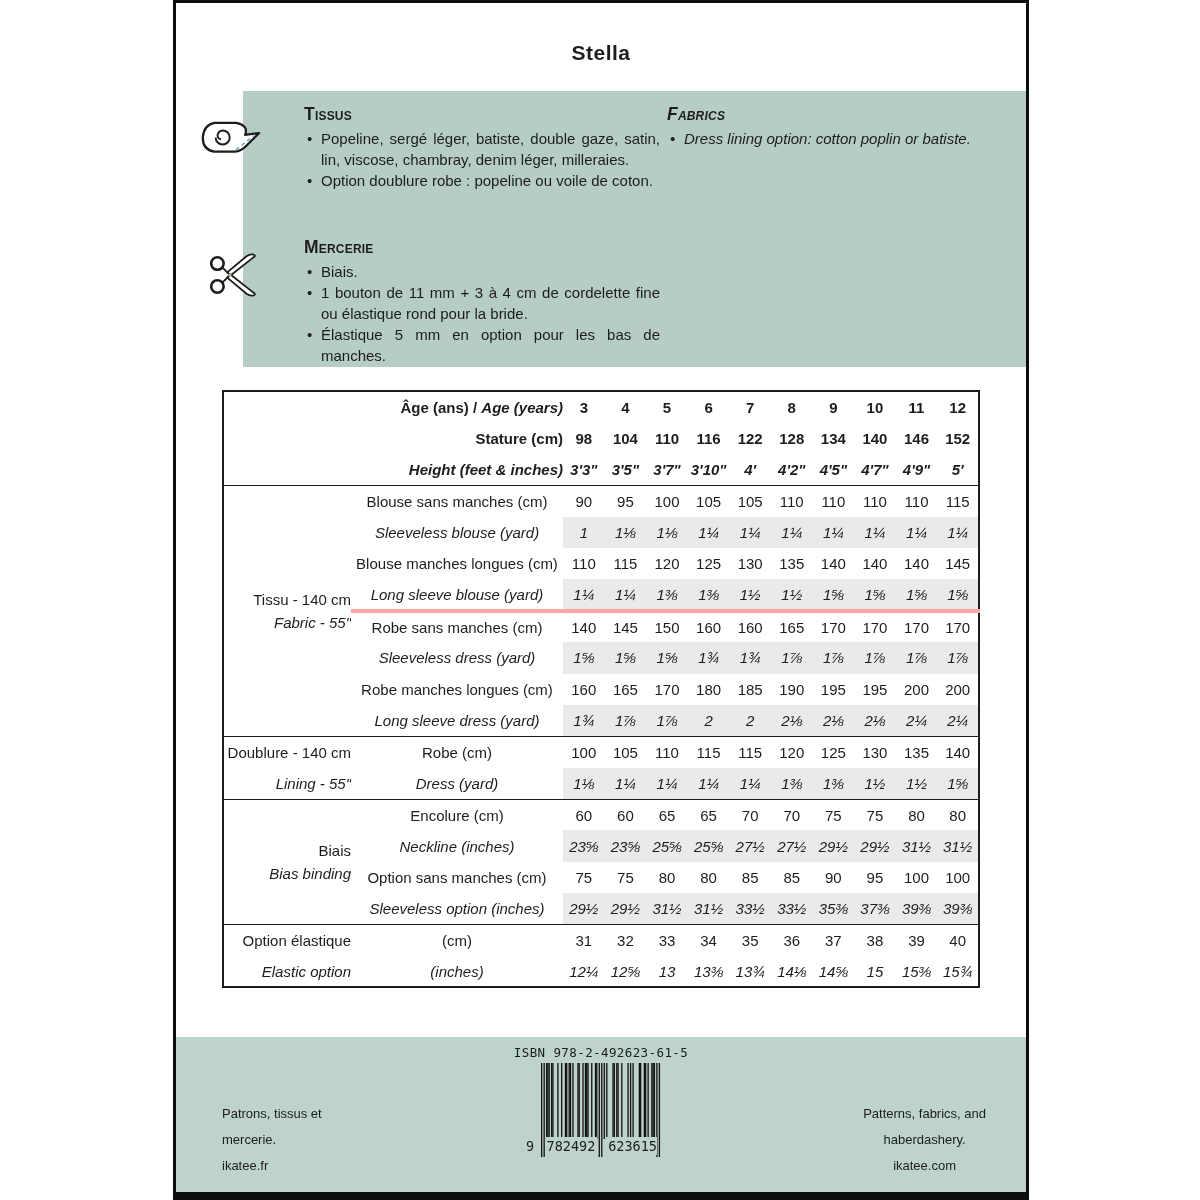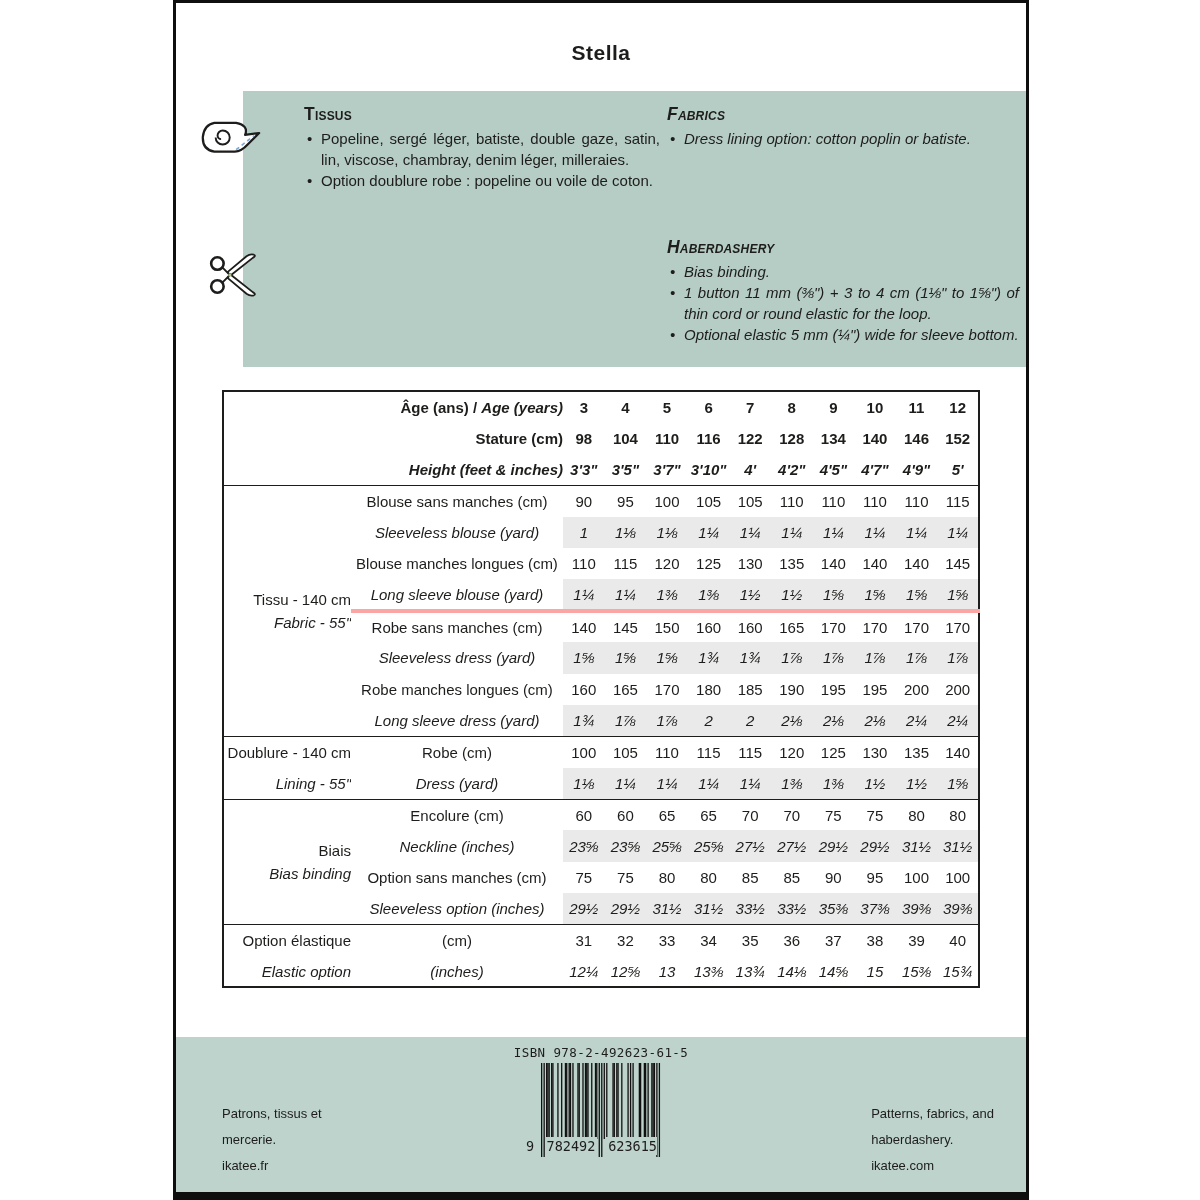--- a/index.html
+++ b/index.html
@@ -46,21 +46,21 @@
   .rlabel{padding-left:3px;text-align:center;font-size:15.5px}
   .val{text-align:center}
   .it{font-style:italic}
   .shaded{background:var(--table-shading)}
   tr.section-start>td{border-top:1.6px solid var(--ink)}
   tr.group-start>td{border-top:4px solid #fca5a5}
   
   .footer-band{position:absolute;left:0;right:0;top:1034px;height:155px;background:var(--footer-green)}
   .footer-col{position:absolute;top:64px;font-size:13px;line-height:26px}
   .footer-left{left:46px}
-  .footer-right{right:32px;text-align:left}
+  .footer-right{right:40px;text-align:center}
   .barcode-wrap{position:absolute;top:8px;left:50%;width:220px;margin-left:-110px;text-align:center}
   .isbn{font-family:"DejaVu Sans Mono",monospace;font-size:12.5px;letter-spacing:.4px;white-space:nowrap}
   .barcode{position:relative;width:120px;height:96px;margin:3px auto 0}
   .barcode svg{position:absolute;left:0;top:0}
   .bc-digit{position:absolute;top:74px;font-family:"DejaVu Sans Mono",monospace;
     font-size:13.5px;line-height:18px;background:var(--footer-green)}
   .bc-first{left:-15px;background:transparent}
   .bc-left{left:4px;width:52px;text-align:center}
   .bc-right{left:64px;width:52px;text-align:right}
 </style>
@@ -79,26 +79,26 @@
             <div class="li-item">Popeline, sergé léger, batiste, double gaze, satin, lin, viscose, chambray, denim léger, milleraies.</div>
             <div class="li-item">Option doublure robe : popeline ou voile de coton.</div>
           </div>
       </div>
       <div class="info-block en block-en-1">
         <div class="info-heading">Fabrics</div>
         <div class="bullets">
             <div class="li-item">Dress lining option: cotton poplin or batiste.</div>
           </div>
       </div>
-      <div class="info-block en block-en-2">
-        <div class="info-heading">Haberdashery</div>
+      <div class="info-block fr block-fr-2">
+        <div class="info-heading">Mercerie</div>
         <div class="bullets">
-            <div class="li-item">Bias binding.</div>
-            <div class="li-item">1 button 11 mm (⅜") + 3 to 4 cm (1⅛" to 1⅝") of thin cord or round elastic for the loop.</div>
-            <div class="li-item">Optional elastic 5 mm (¼") wide for sleeve bottom.</div>
+            <div class="li-item">Biais.</div>
+            <div class="li-item">1 bouton de 11 mm + 3 à 4 cm de cordelette fine ou élastique rond pour la bride.</div>
+            <div class="li-item">Élastique 5 mm en option pour les bas de manches.</div>
           </div>
       </div>
     </div>
 
     <span class="icon roll-icon">
       <svg viewBox="0 0 100 80" width="64" height="60">
         <path d="M24 10 Q8 13 6 32 Q5 52 24 55 L56 55 Q66 55 76 44 L94 26 L72 29 Q78 14 58 10 Z" fill="#fff" stroke="#1d1d1b" stroke-width="3.5" stroke-linejoin="round"></path>
         <path d="M26 33 a11 11 0 1 0 11 -11 a8 8 0 0 0 -8 8 a5.5 5.5 0 0 0 5.5 5.5" fill="none" stroke="#1d1d1b" stroke-width="3"></path>
         <path d="M58 52 L86 30" fill="none" stroke="var(--stitch-blue)" stroke-width="2.6" stroke-dasharray="6 5"></path>
       </svg>

